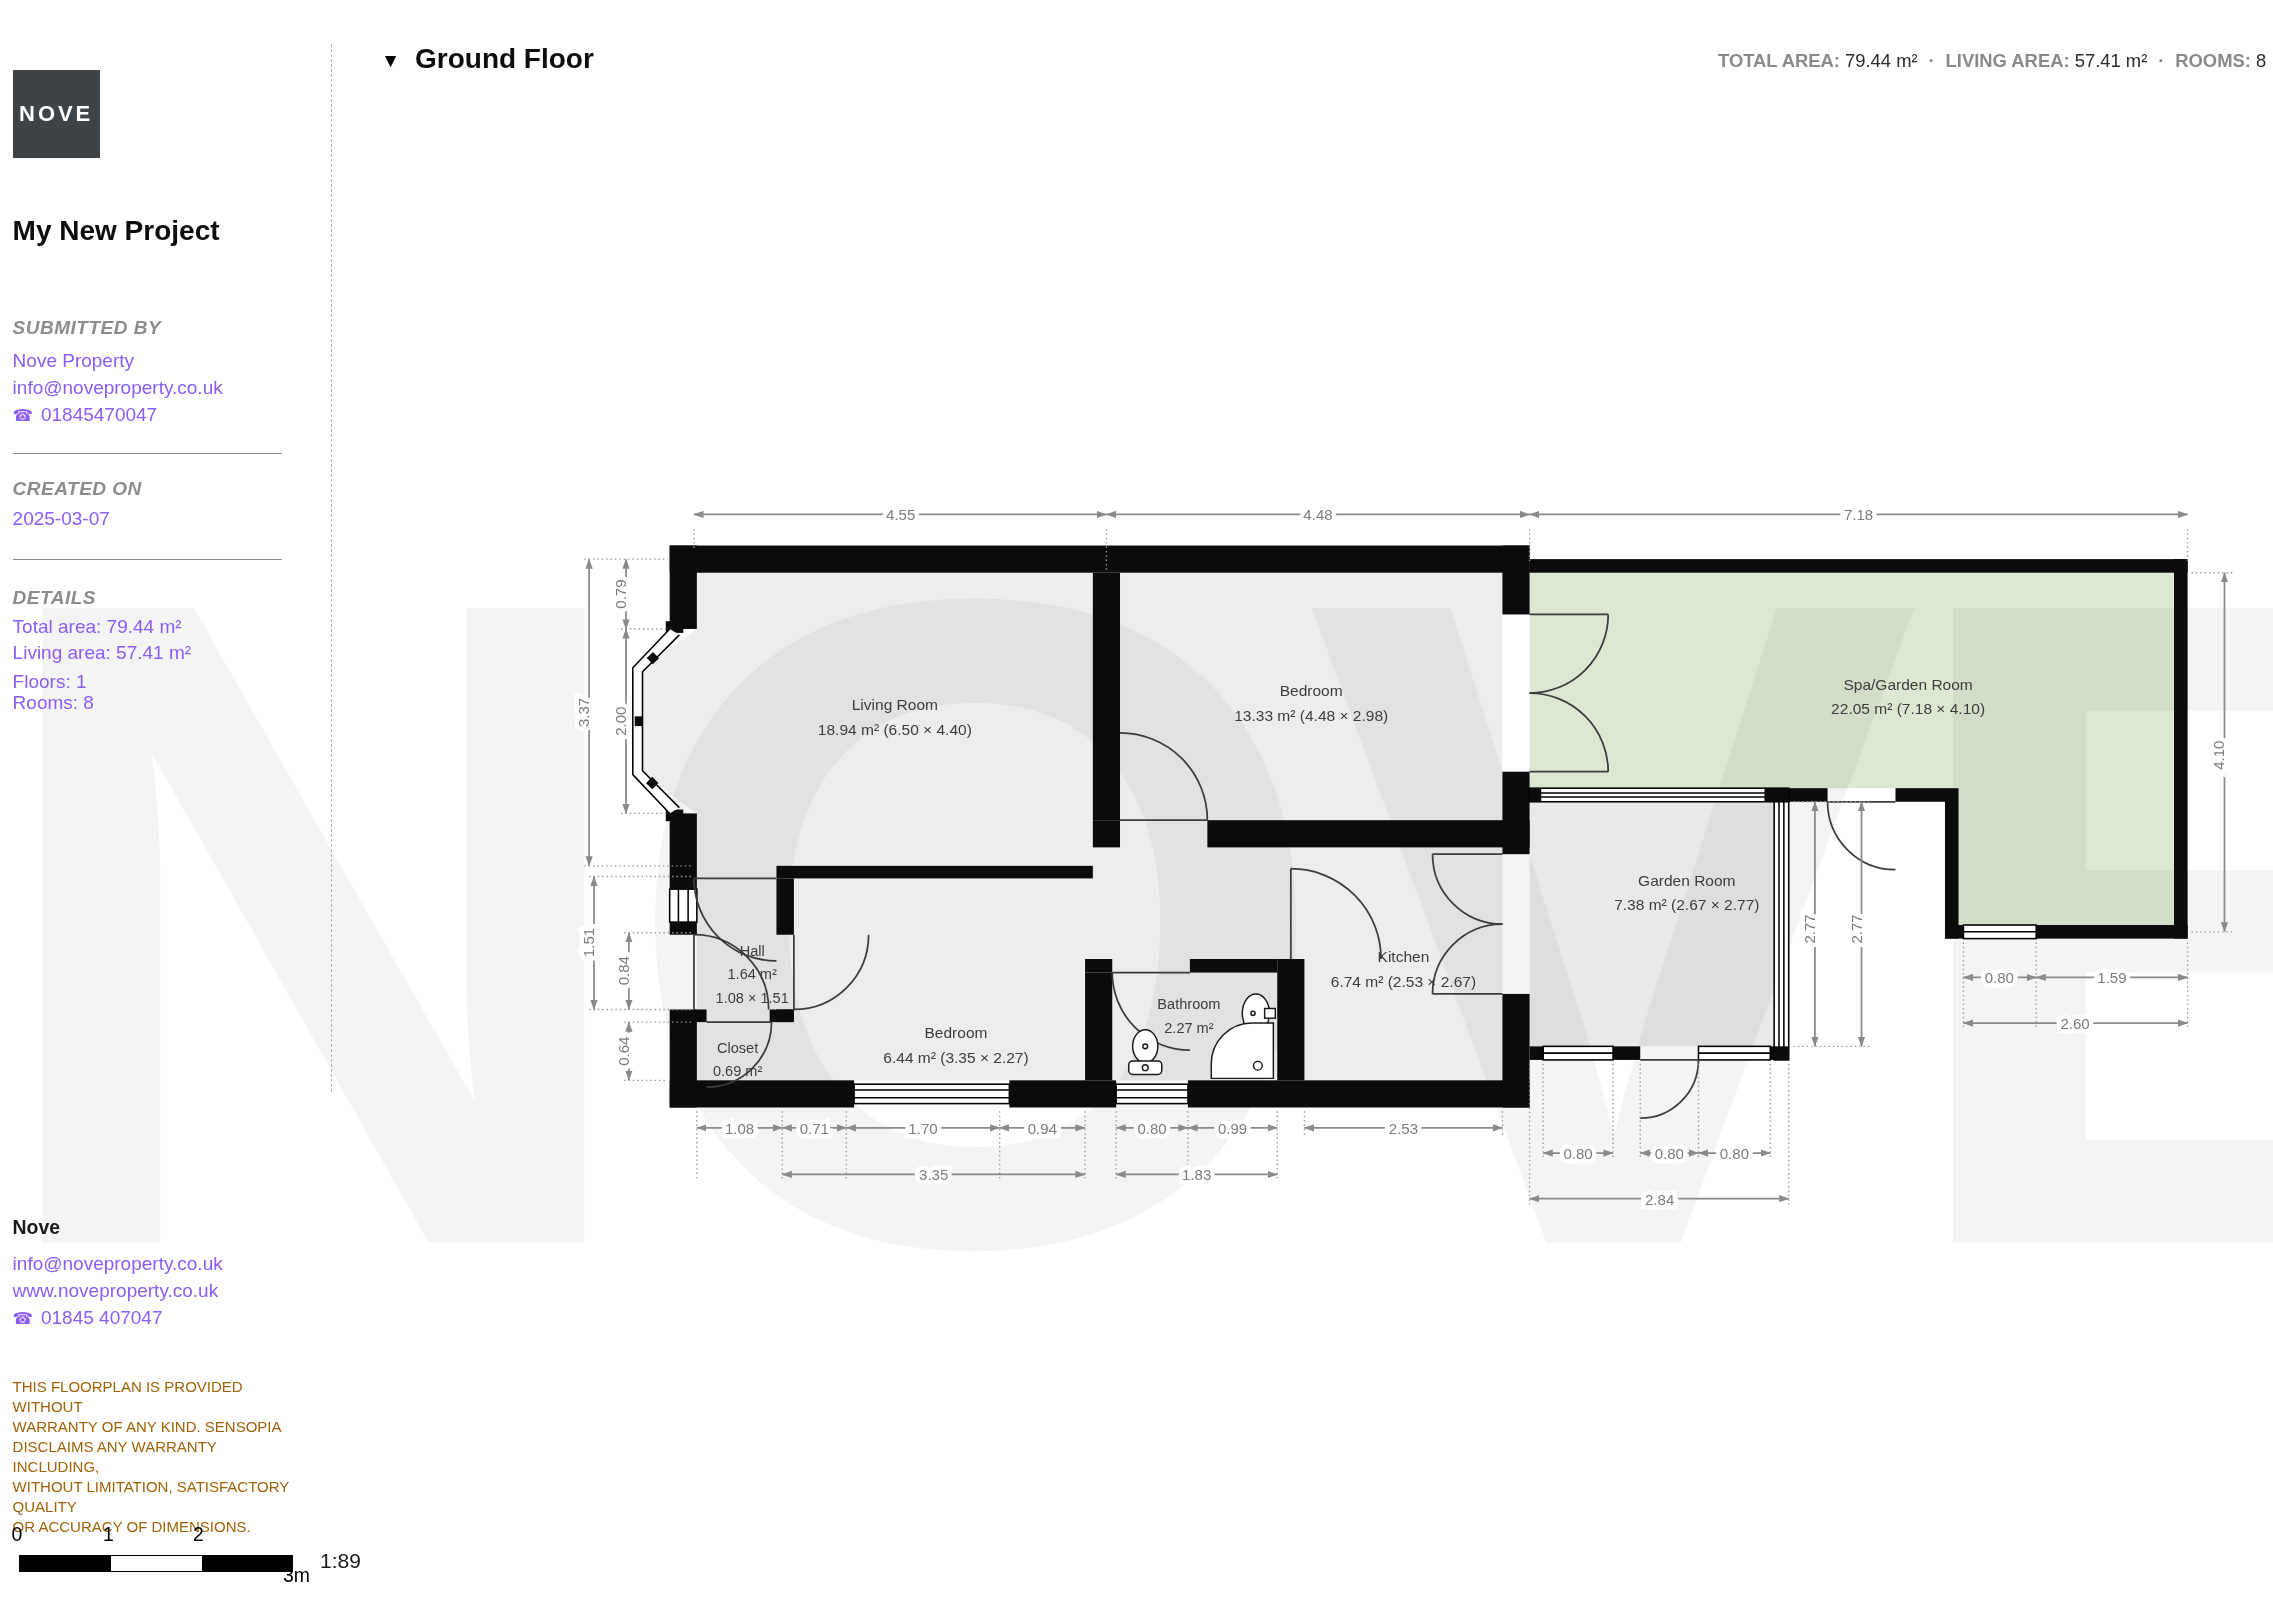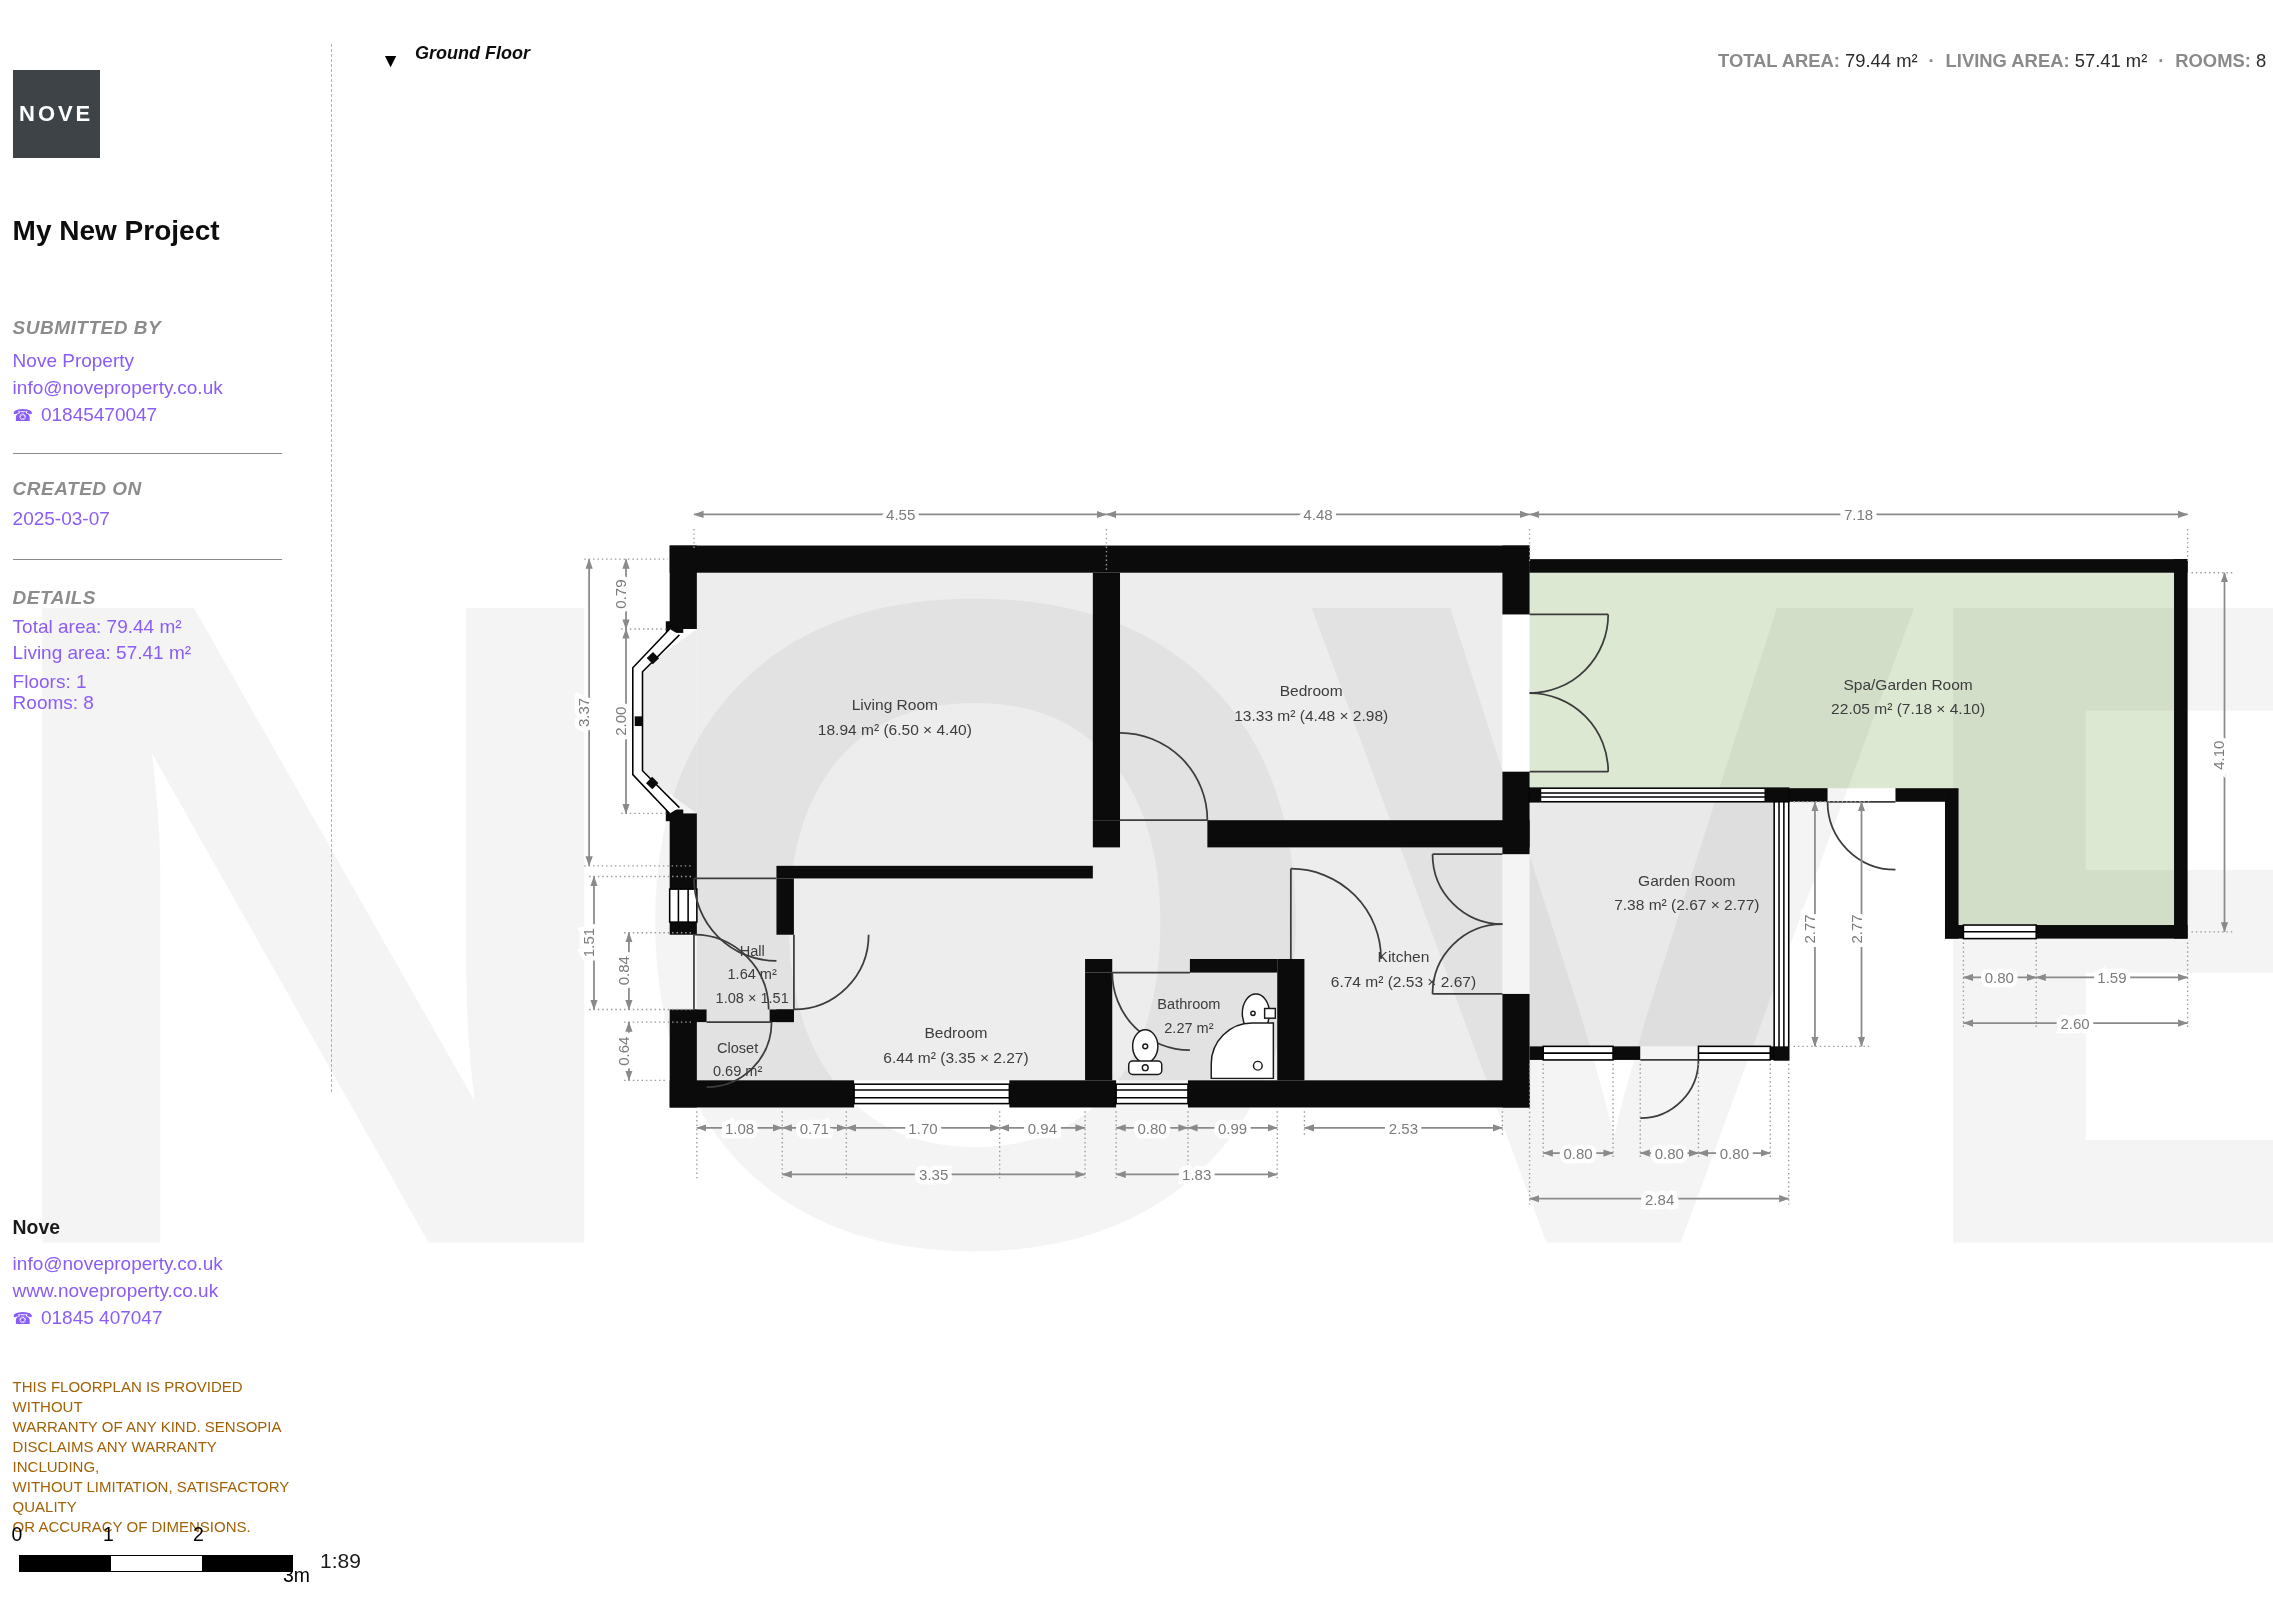--- a/index.html
+++ b/index.html
@@ -12,21 +12,21 @@
   .proj-title{left:12.6px;top:215px;font-size:28px;font-weight:bold;color:#0d0d0d;}
   .sec-label{left:12.6px;font-size:19px;font-weight:bold;color:#8c8c8c;letter-spacing:0.5px;font-style:italic;}
   .side-line{left:12.6px;font-size:19px;color:#8b5cf6;}
   .hr{left:12.6px;width:269px;height:0;border-top:1.5px solid #8a8a8a;}
   .phone-icon{font-size:16.5px;margin-right:7.8px;}
   .footer-bold{left:12.6px;top:1216px;font-size:19.4px;font-weight:bold;}
   .disclaimer{left:12.6px;top:1377px;width:291px;font-size:15px;line-height:20px;
               white-space:pre-line;color:#a16207;}
   .divider{left:331px;top:44px;height:1048px;width:0;border-left:1.9px dashed #b0b0b0;}
   .gf-tri{left:381px;top:49px;font-size:19.4px;color:#000;}
-  .gf-title{left:415px;top:43px;font-size:18px;font-weight:bold;color:#0d0d0d;font-style:italic;}
+  .gf-title{left:415px;top:43px;font-size:28px;font-weight:bold;color:#0d0d0d;}
   .stats{right:7.8px;top:50px;font-size:18.4px;font-weight:bold;white-space:nowrap;}
   .stats .lab{color:#8a8a8a;}
   .stats .val{color:#2b2b2b;font-weight:normal;}
   .stats .sep{color:#8a8a8a;padding:0 5.8px;}
   .scale-num{font-size:19.4px;color:#000;}
   .scalebar{left:19.4px;top:1555px;width:272px;height:14.6px;border:1.5px solid #000;
             display:flex;}
   .scalebar .seg{flex:1;}
   .ratio{left:320px;top:1549px;font-size:21px;}
   svg text{font-family:"Liberation Sans",sans-serif;}

